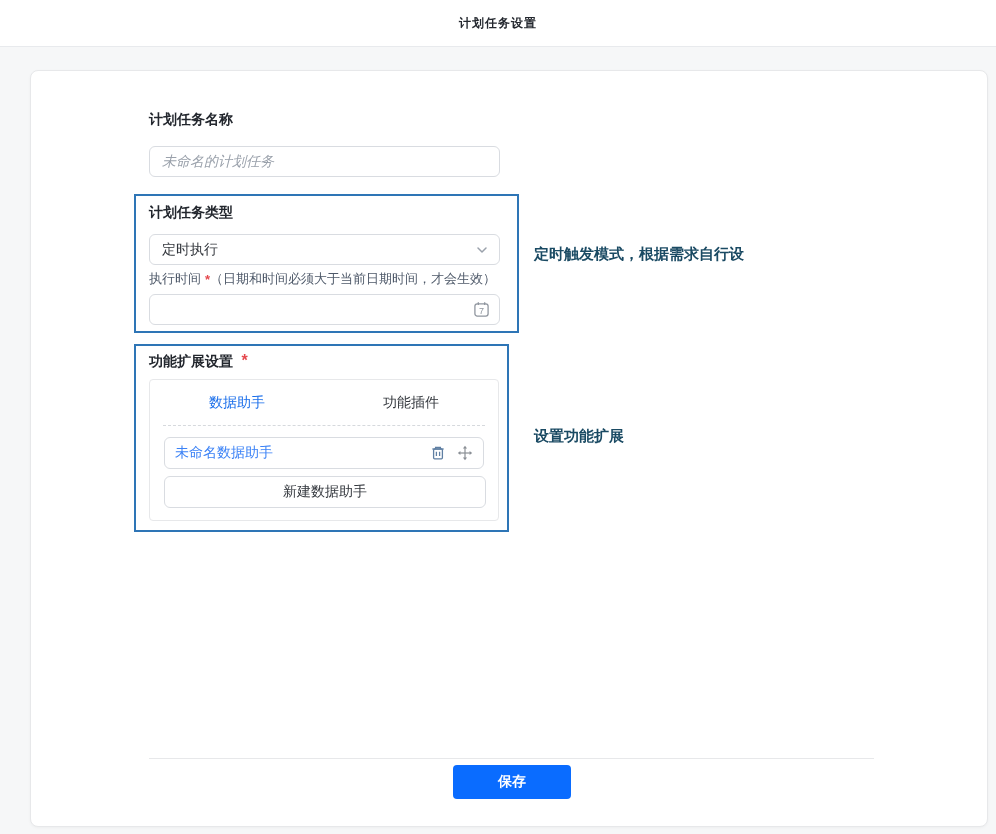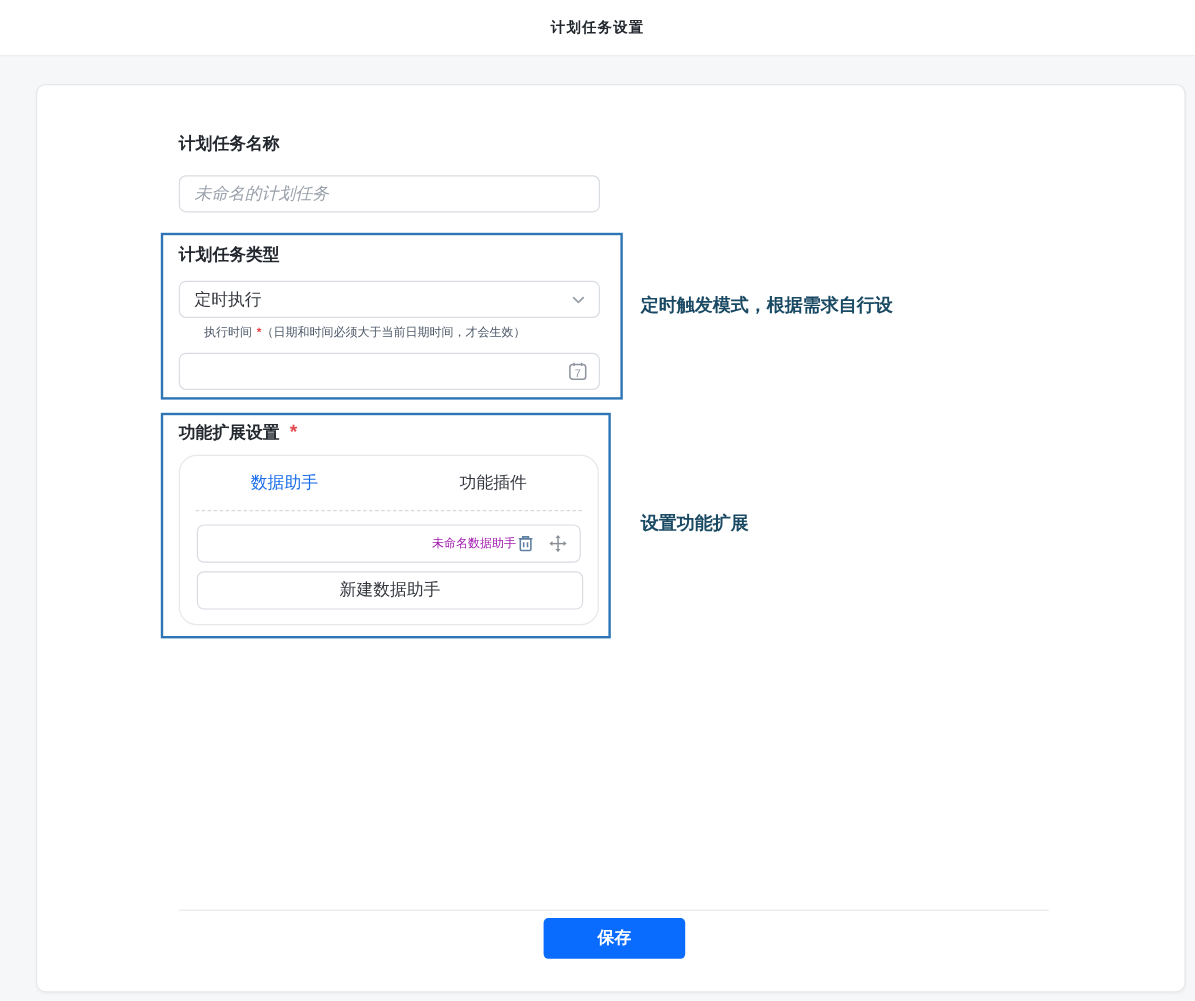--- a/index.html
+++ b/index.html
@@ -34,40 +34,40 @@
     padding: 0 10px 0 12px; background: #fff; cursor: pointer;
     display: flex; align-items: center; justify-content: space-between;
   }
   .select-value { font-size: 14px; color: #33373d; }
   .date-input {
     width: 351px; height: 31px; border: 1px solid #d9dce1; border-radius: 6px;
     padding: 0 9px 0 12px; background: #fff;
     display: flex; align-items: center; justify-content: flex-end;
   }
   .hl-box { border: 2px solid #2e75b6; background: transparent; }
-  .sub-label-row { font-size: 10px; color: #4e5969; display: flex; align-items: center; margin-left: 21px; }
+  .sub-label-row { font-size: 13px; color: #4e5969; display: flex; align-items: center; }
   .sub-note { color: #4e5969; }
   .annotation { font-size: 15px; font-weight: bold; color: #1a4a63; white-space: nowrap; }
   .ext-card {
-    border: 1px solid #e7e8ea; border-radius: 15px; background: #fff;
+    border: 1px solid #e7e8ea; border-radius: 4px; background: #fff;
     width: 350px; height: 142px;
   }
   .tabs { display: flex; height: 45px; }
   .tab {
     flex: 1; display: flex; align-items: center; justify-content: center;
     font-size: 14px; cursor: pointer; color: #33373d;
   }
   .tab.active { color: #1a6eea; }
   .tab-divider { border-top: 1px dashed #d6d9dd; margin: 0 13px; height: 0; }
   .assistant-row {
     margin: 11px 14px 0 14px; height: 32px;
     border: 1px solid #d9dce1; border-radius: 6px;
     display: flex; align-items: center; padding: 0 10px;
   }
-  .assistant-name { flex: 1; font-size: 10px; color: #a21caf; text-align: right; }
+  .assistant-name { flex: 1; font-size: 14px; color: #3b82f6; }
   .row-icons { display: flex; align-items: center; gap: 11px; }
   .icon-btn { display: flex; align-items: center; cursor: pointer; background: none; border: none; padding: 0; }
   .add-btn {
     margin: 7px 14px 0 14px; height: 32px; width: 322px;
     border: 1px solid #d9dce1; border-radius: 6px; background: #fff; cursor: pointer;
     display: flex; align-items: center; justify-content: center;
     font-size: 14px; color: #33373d; font-family: "Liberation Sans", sans-serif;
   }
   .bottom-divider { border-top: 1px solid #e7e8ea; width: 725px; height: 0; }
   .save-btn {

